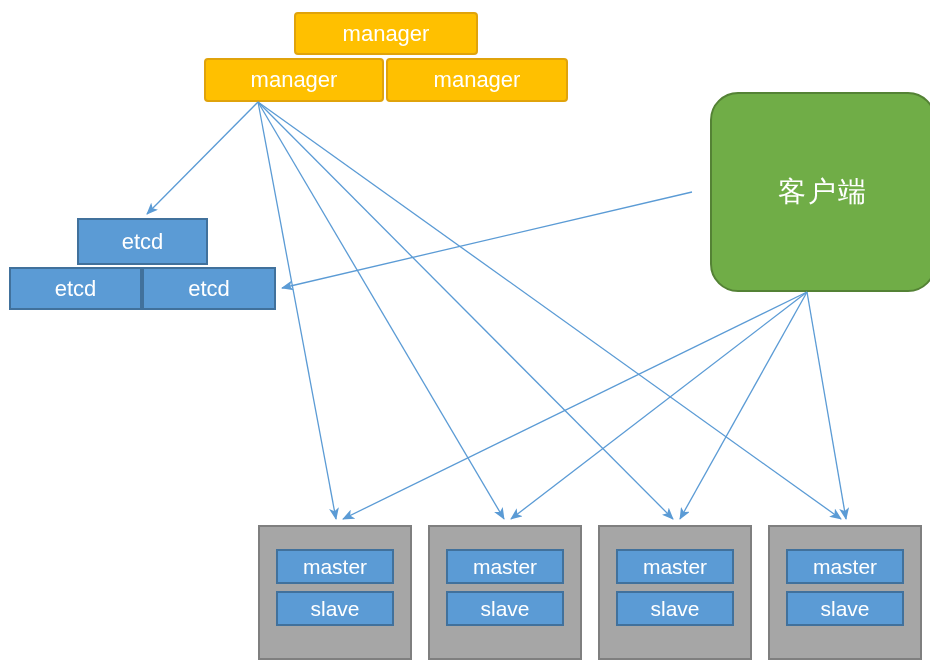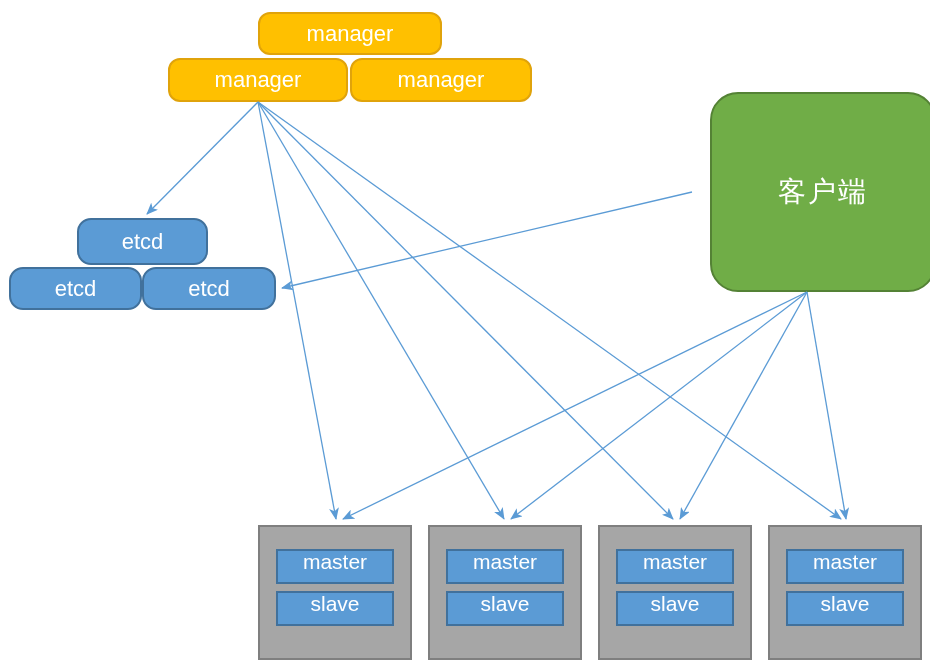--- a/index.html
+++ b/index.html
@@ -16,27 +16,28 @@
     display: flex;
     align-items: center;
     justify-content: center;
     color: var(--text, #fff);
     box-sizing: border-box;
     line-height: 1;
   }
   .orange {
     background: var(--orange-fill);
     border: 2.5px solid var(--orange-border);
-    border-radius: 12px;
+    border-radius: 4px;
     font-size: 22px;
+    margin-left: 36px;
   }
   .blue {
     background: var(--blue-fill);
     border: 2.5px solid var(--blue-border);
-    border-radius: 14px;
+    border-radius: 0;
     font-size: 22px;
   }
   .green {
     background: var(--green-fill);
     border: 2.5px solid var(--green-border);
     border-radius: 28px;
     font-size: 28px;
     letter-spacing: 2px;
     margin-left: 18px;
   }
@@ -51,21 +52,21 @@
   }
   .inner {
     position: absolute;
     left: 16px;
     width: 118px;
     height: 35px;
     background: var(--blue-fill);
     border: 2px solid var(--blue-border);
     box-sizing: border-box;
     display: flex;
-    align-items: flex-start;
+    align-items: center;
     justify-content: center;
     color: var(--text, #fff);
     font-size: 21px;
     line-height: 1;
   }
   .master { top: 22px; }
   .slave  { top: 64px; }
 
   #mgr-top   { left: 258px; top: 12px;  width: 184px; height: 43px; }
   #mgr-left  { left: 168px; top: 58px;  width: 180px; height: 44px; }

